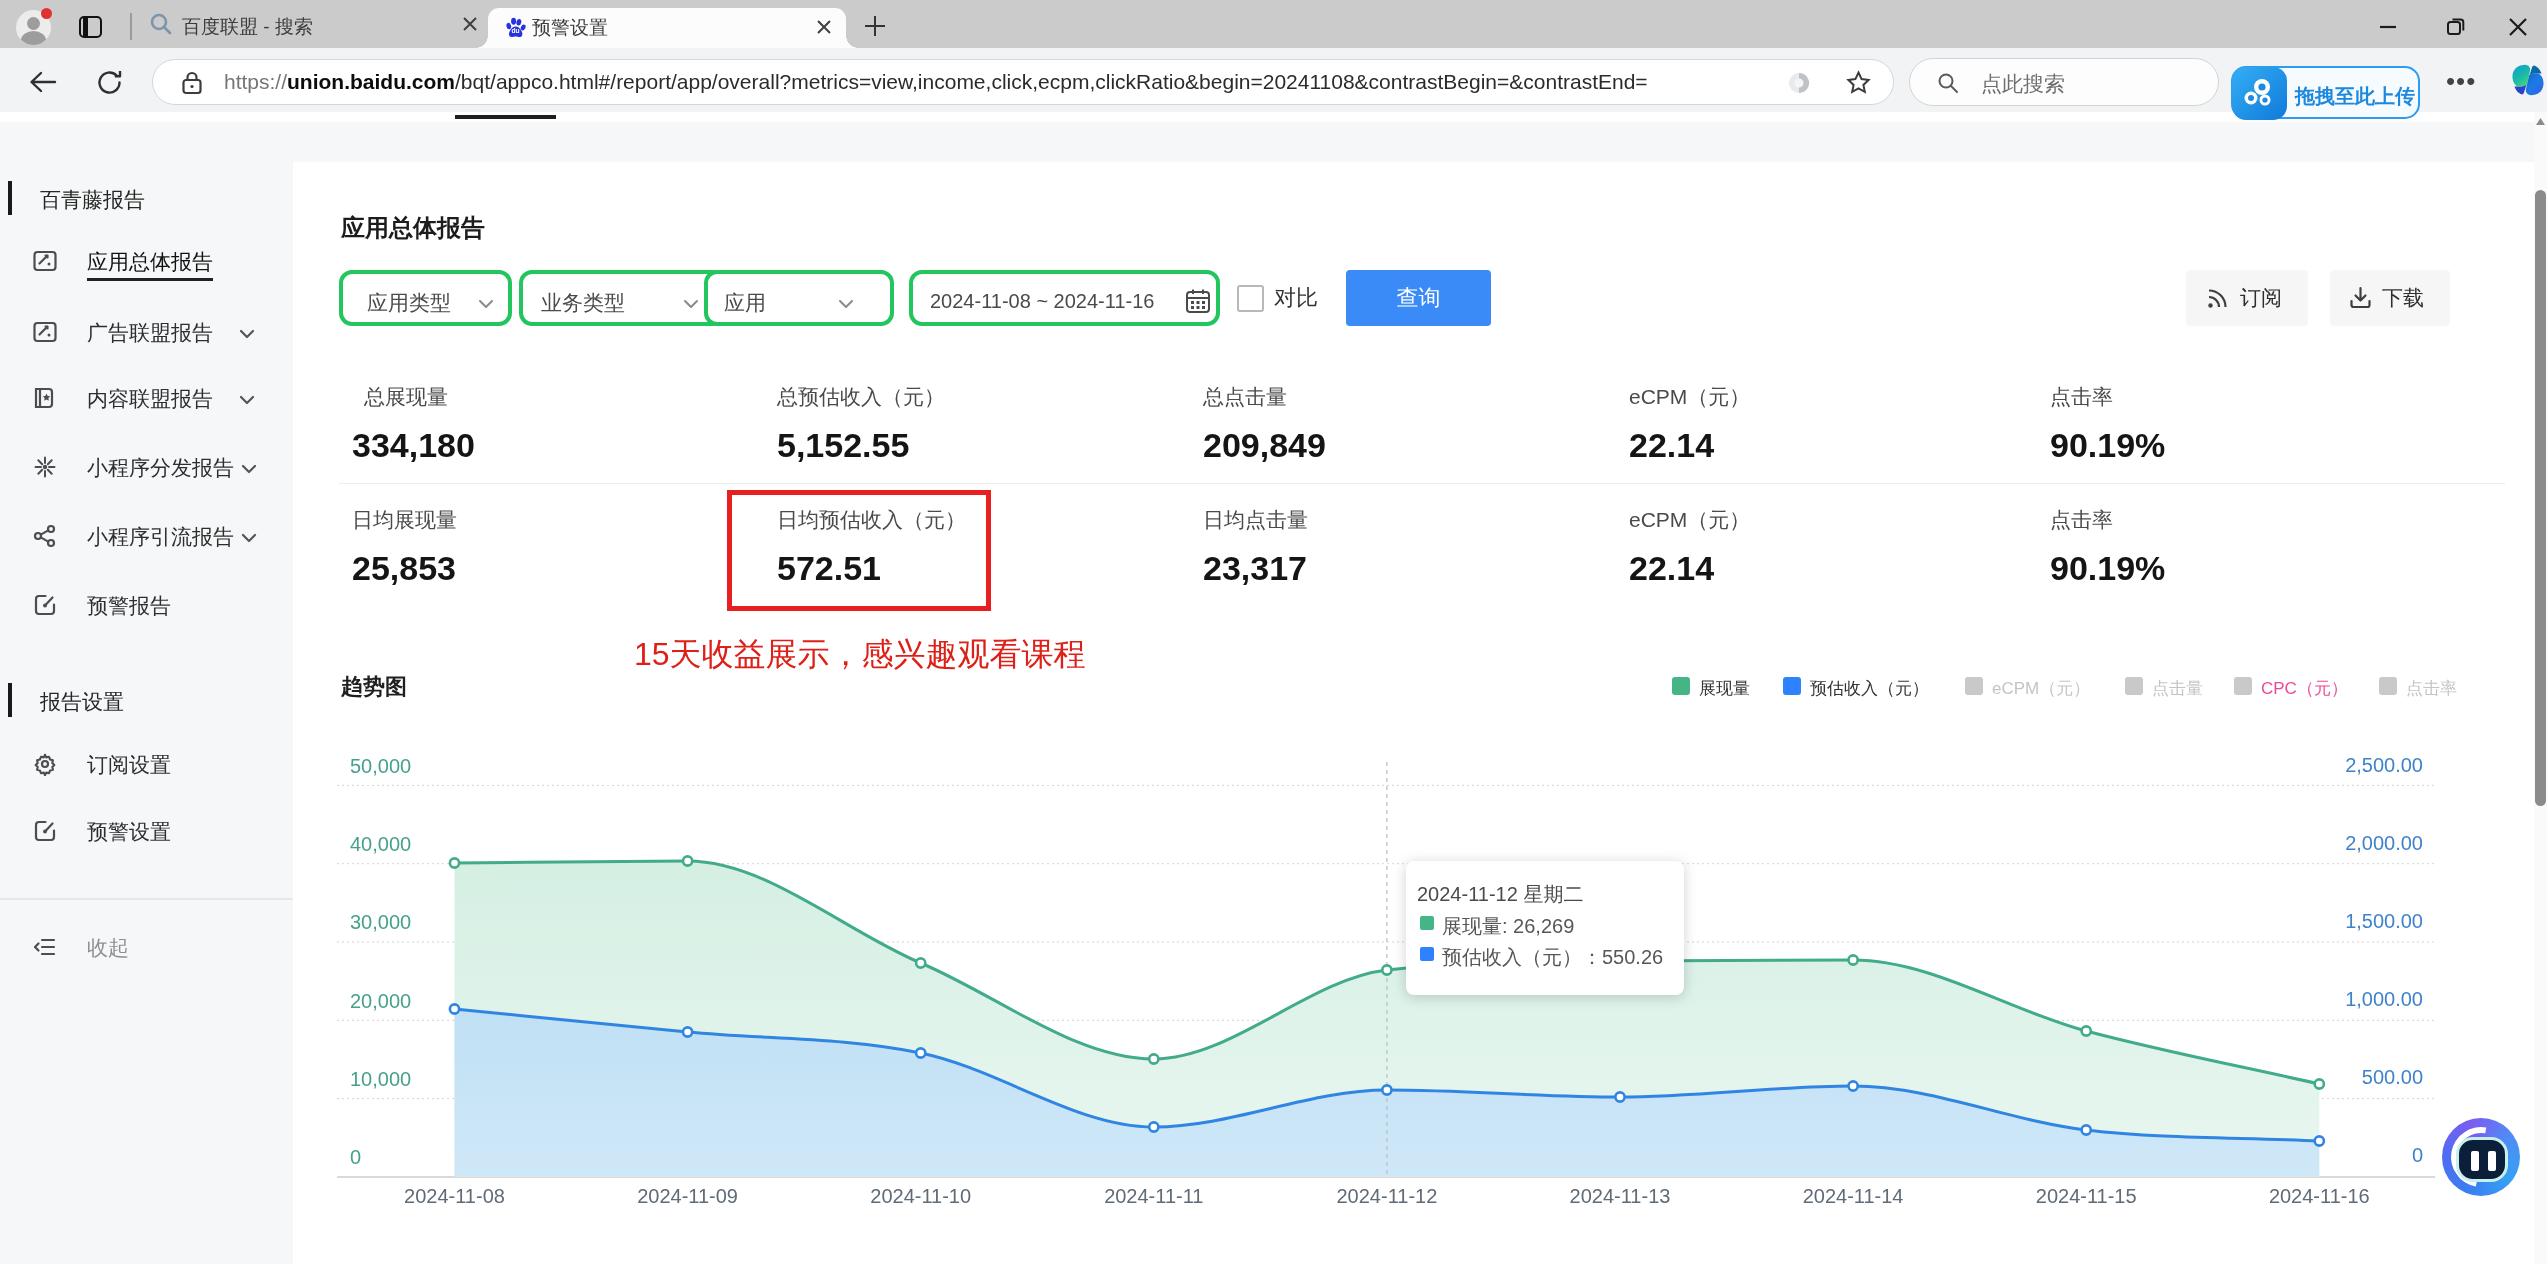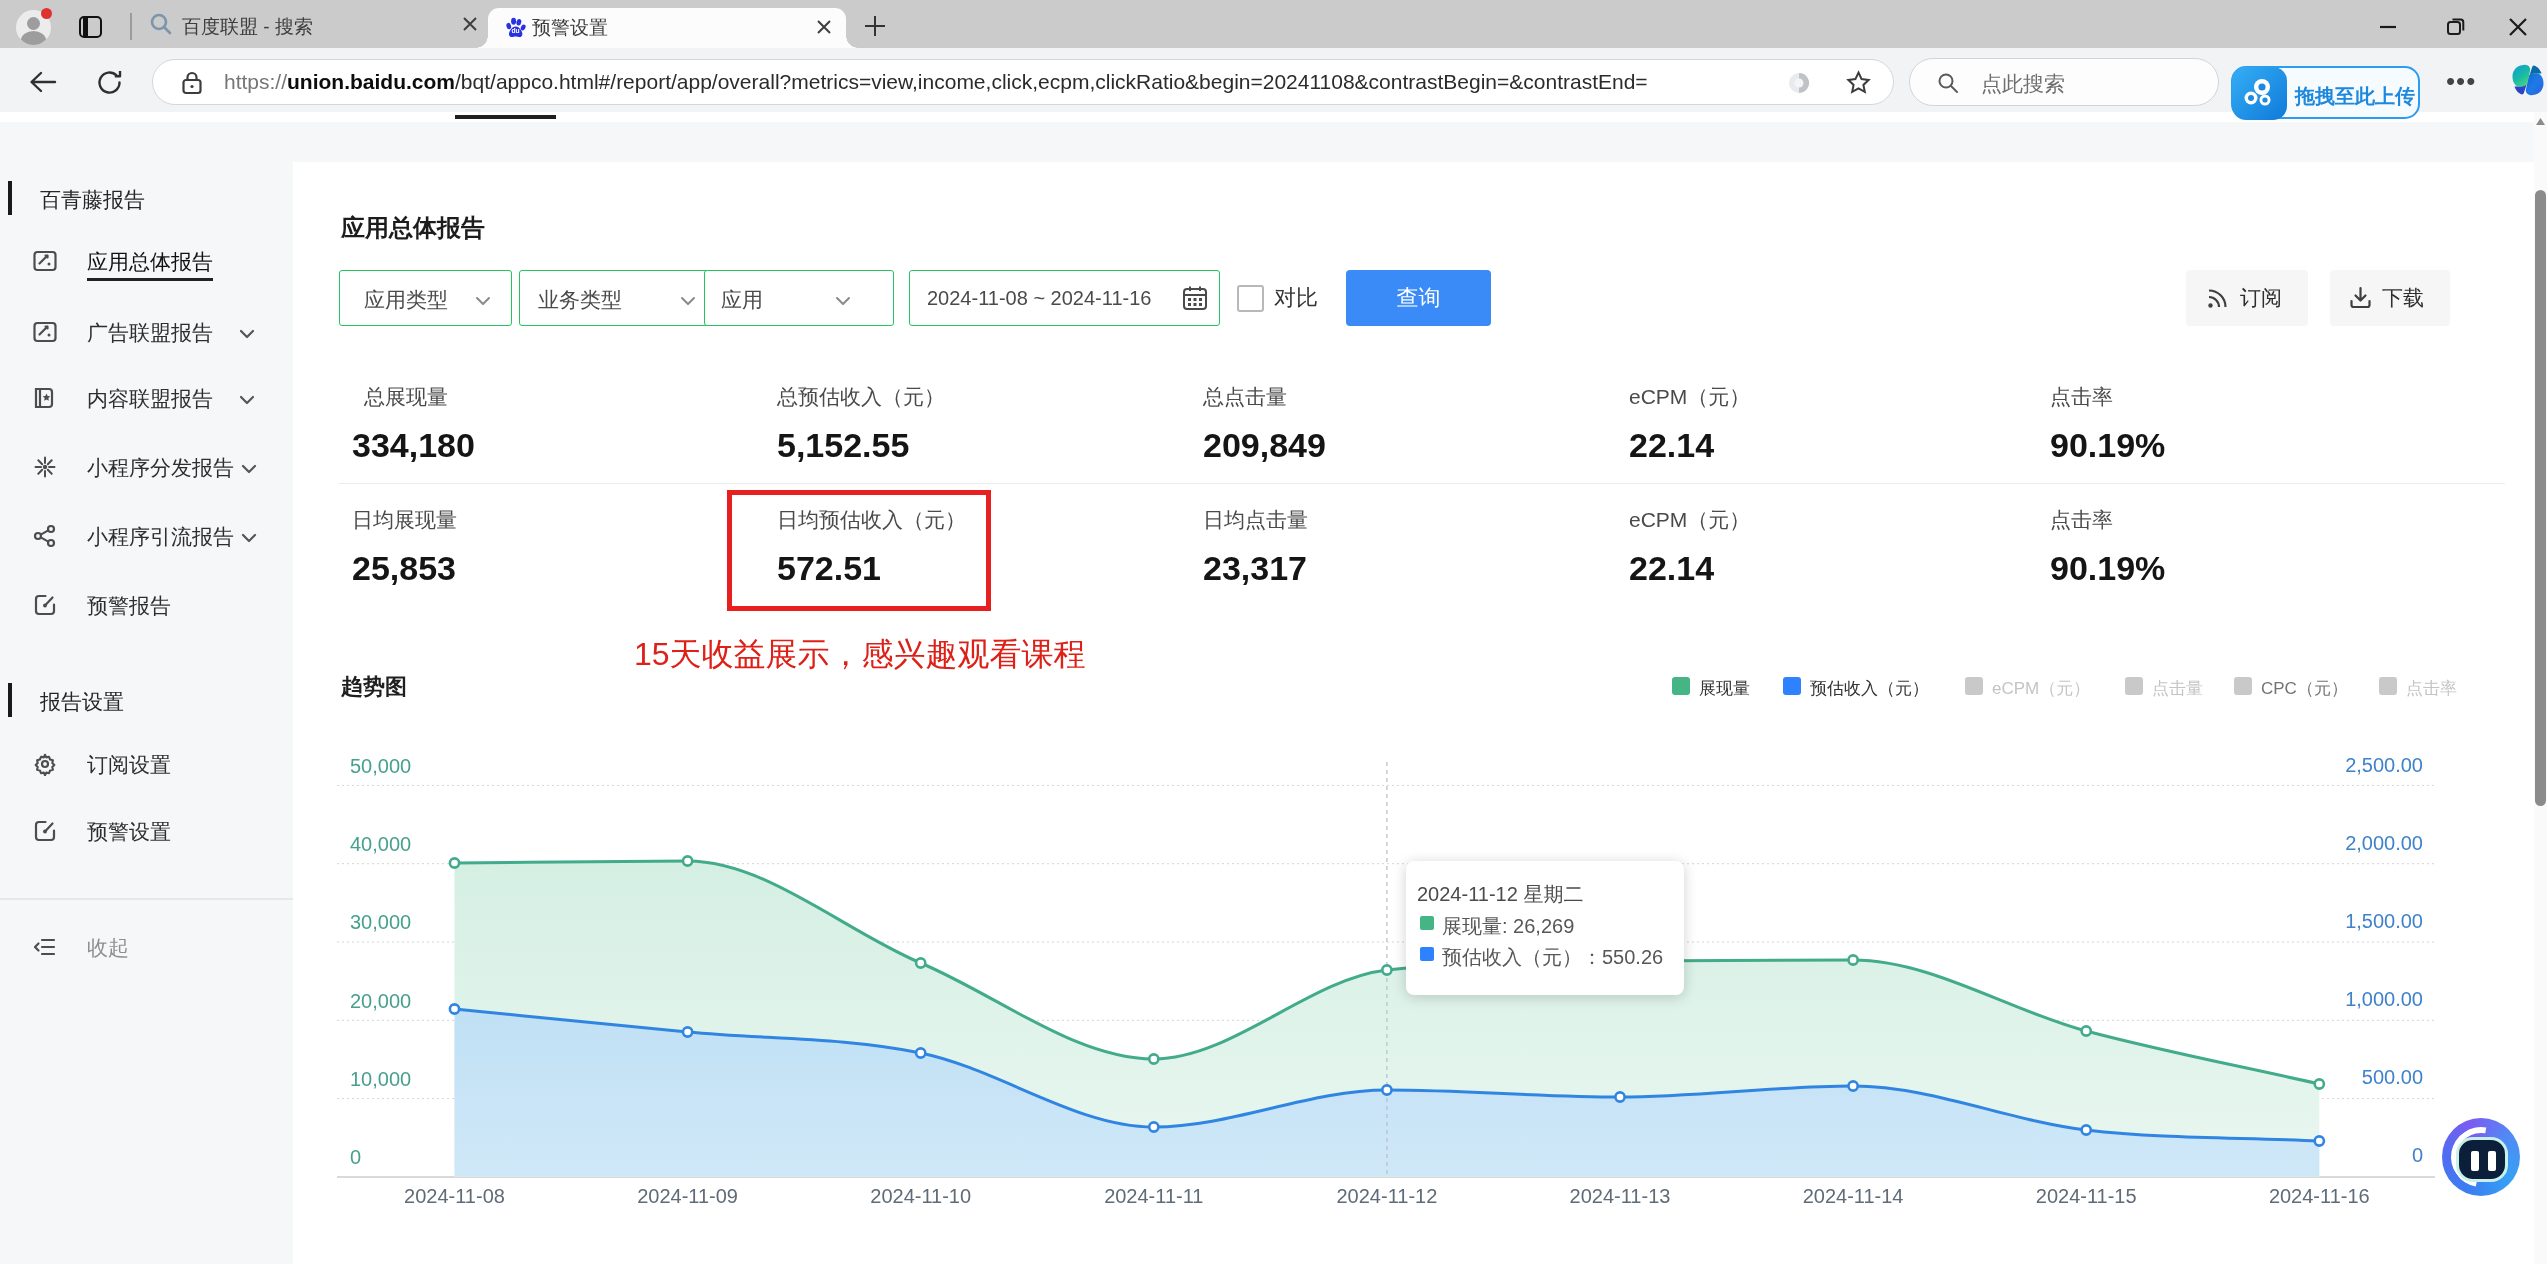--- a/index.html
+++ b/index.html
@@ -48,21 +48,21 @@
 #card { left:293px; top:162px; width:2254px; height:1102px; background:#fff; }
 
 .secbar { position:absolute; left:8px; width:4px; height:34px; background:#1a1a1a; }
 .sectitle { position:absolute; left:40px; font-size:21px; font-weight:500; color:#262626; }
 .navitem { position:absolute; left:33px; width:260px; height:34px; }
 .navitem .ic { position:absolute; left:0; top:0; width:24px; height:24px; }
 .navitem .tx { position:absolute; left:54px; top:-1px; font-size:21px; color:#2e2e2e; }
 .chev { position:absolute; width:16px; height:16px; }
 
 #h1 { left:341px; top:212px; font-size:24px; font-weight:700; color:#1c1c1c; }
-.dd { position:absolute; top:270px; height:56px; border:1px solid #22c55e; border-radius:3px; background:#fff; }
+.dd { position:absolute; top:270px; height:56px; border:4px solid #22c55e; border-radius:13px; background:#fff; }
 .dd .t { position:absolute; top:15px; font-size:21px; color:#4a4a4a; }
 .statlabel { position:absolute; font-size:21px; color:#4a4a4a; }
 .statval { position:absolute; font-size:34px; font-weight:700; color:#151515; }
 #divider { left:339px; top:483px; width:2166px; height:1px; background:#ececec; }
 #redbox { left:727px; top:490px; width:264px; height:121px; border:5.5px solid #e81f1f; }
 #redtext { left:634px; top:633px; font-size:32px; color:#dd2118; }
 #trendtitle { left:341px; top:672px; font-size:22px; font-weight:700; color:#1f1f1f; }
 
 .lgsw { position:absolute; top:677px; width:18px; height:18px; border-radius:3px; }
 .lgtx { position:absolute; top:677px; font-size:17px; }
@@ -390,21 +390,21 @@
 
 <div class="lgsw" style="left:1672px;background:#45b586"></div>
 <div class="lgtx" style="left:1699px;color:#333">展现量</div>
 <div class="lgsw" style="left:1783px;background:#2e82ff"></div>
 <div class="lgtx" style="left:1810px;color:#333">预估收入（元）</div>
 <div class="lgsw" style="left:1965px;background:#c9c9c9"></div>
 <div class="lgtx" style="left:1992px;color:#c4c4c4">eCPM（元）</div>
 <div class="lgsw" style="left:2125px;background:#c9c9c9"></div>
 <div class="lgtx" style="left:2152px;color:#c4c4c4">点击量</div>
 <div class="lgsw" style="left:2234px;background:#c9c9c9"></div>
-<div class="lgtx" style="left:2261px;color:#737373">CPC（元）</div>
+<div class="lgtx" style="left:2261px;color:#ec4899">CPC（元）</div>
 <div class="lgsw" style="left:2379px;background:#c9c9c9"></div>
 <div class="lgtx" style="left:2406px;color:#c4c4c4">点击率</div>
 
 <svg class="abs" style="left:0;top:650px" width="2547" height="614" viewBox="0 650 2547 614">
   <defs>
     <linearGradient id="ga" x1="0" y1="0" x2="0" y2="1">
         <stop offset="0" stop-color="#d5efe3"></stop>
         <stop offset="1" stop-color="#e9f7f0"></stop>
       </linearGradient>
     <linearGradient id="ba" x1="0" y1="0" x2="0" y2="1">

